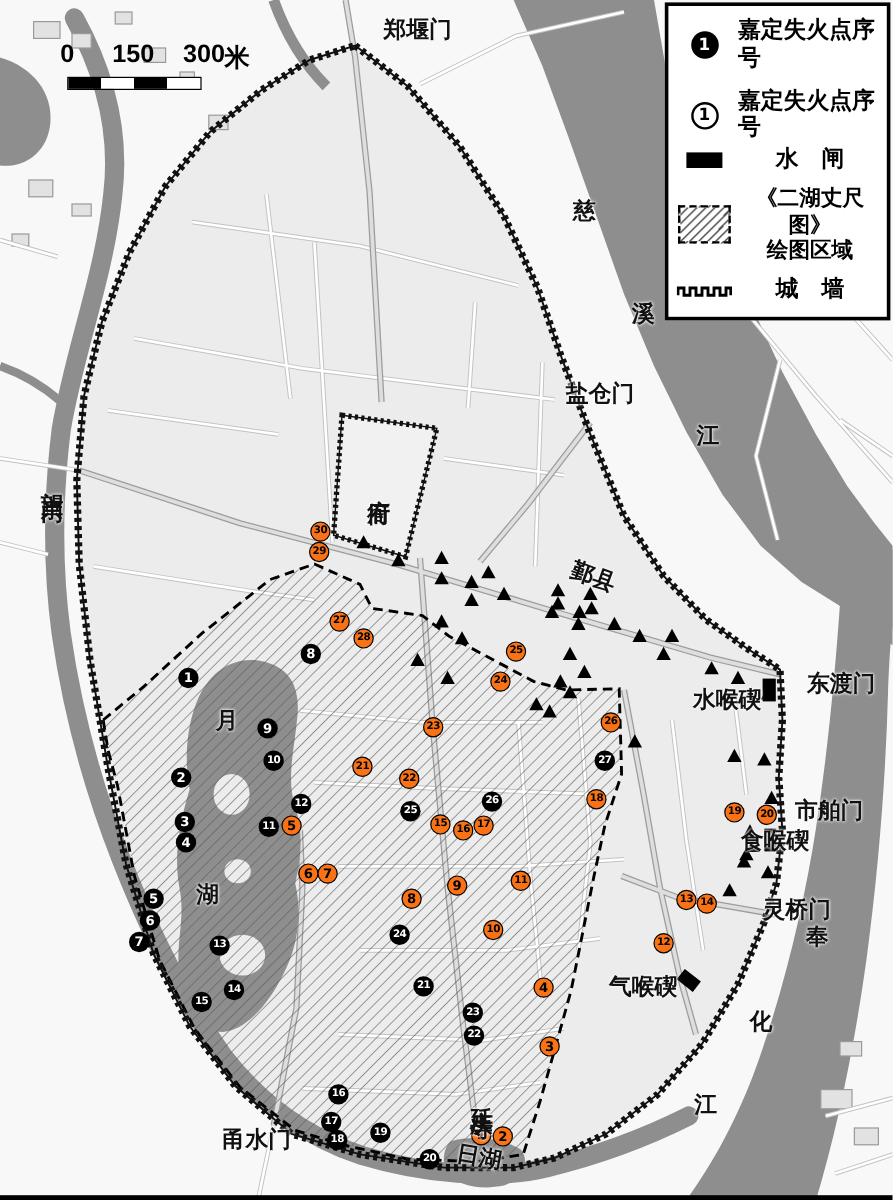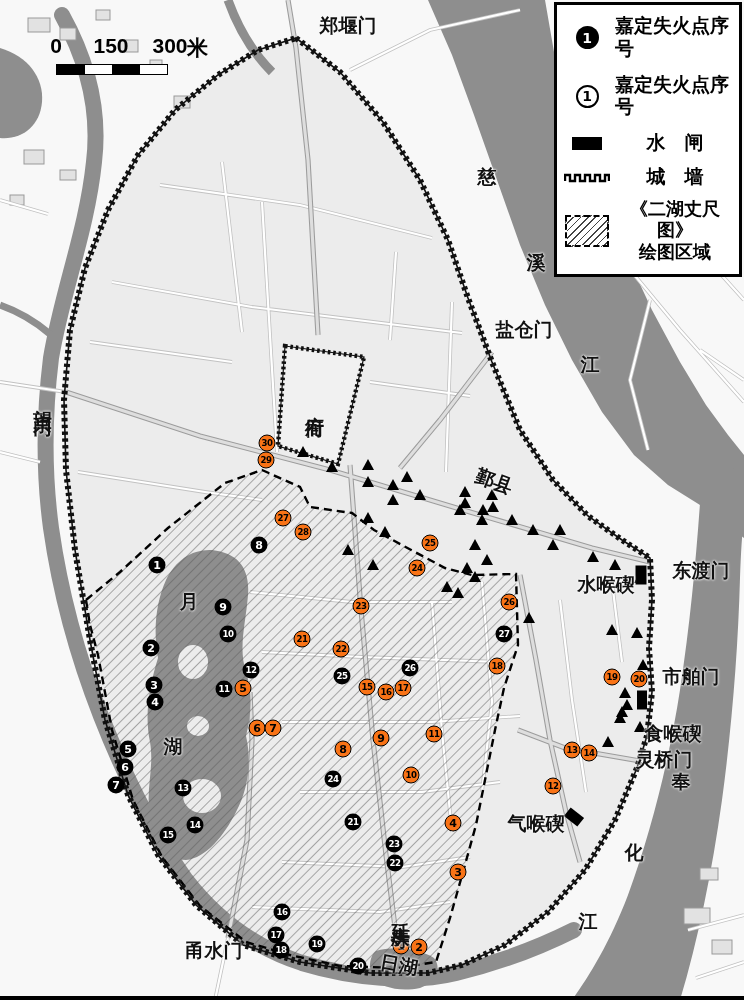--- a/index.html
+++ b/index.html
@@ -225,27 +225,27 @@
       <div class="dot open two" style="left: 266px; top: 460px;">29</div>
       <div class="dot open two" style="left: 267px; top: 443px;">30</div>
       <div class="sluice" style="left: 641px; top: 575px; width: 11px; height: 19px; transform: translate(-50%, -50%) rotate(0deg);"></div>
       <div class="sluice" style="left: 642px; top: 700px; width: 10px; height: 19px; transform: translate(-50%, -50%) rotate(0deg);"></div>
       <div class="sluice" style="left: 574px; top: 817px; width: 17px; height: 11px; transform: translate(-50%, -50%) rotate(38deg);"></div>
       <div class="maplabel" style="left: 348px; top: 26px;">郑堰门</div>
       <div class="maplabel vert" style="left: 42px; top: 399px;">望京门</div>
       <div class="maplabel" style="left: 487px; top: 177px;">慈</div>
       <div class="maplabel" style="left: 536px; top: 263px;">溪</div>
       <div class="maplabel" style="left: 590px; top: 365px;">江</div>
-      <div class="maplabel" style="left: 524px; top: 330px; text-align: center;">盐仓门</div>
+      <div class="maplabel" style="left: 500px; top: 330px; text-align: center;">盐仓门</div>
       <div class="maplabel vert" style="left: 314px; top: 404px;">府衙</div>
       <div class="maplabel" style="left: 494px; top: 482px; transform: translate(-50%, -50%) rotate(20deg);">鄞县</div>
       <div class="maplabel" style="left: 701px; top: 571px;">东渡门</div>
       <div class="maplabel" style="left: 606px; top: 585px;">水喉碶</div>
       <div class="maplabel" style="left: 691px; top: 677px;">市舶门</div>
-      <div class="maplabel" style="left: 673px; top: 702px; margin-top: 32px;">食喉碶</div>
+      <div class="maplabel" style="left: 646px; top: 702px;">食喉碶</div>
       <div class="maplabel" style="left: 664px; top: 760px;">灵桥门</div>
       <div class="maplabel" style="left: 681px; top: 782px;">奉</div>
       <div class="maplabel" style="left: 634px; top: 853px;">化</div>
       <div class="maplabel" style="left: 588px; top: 922px;">江</div>
       <div class="maplabel" style="left: 536px; top: 824px;">气喉碶</div>
       <div class="maplabel" style="left: 189px; top: 602px;">月</div>
       <div class="maplabel" style="left: 173px; top: 747px;">湖</div>
       <div class="maplabel vert" style="left: 400px; top: 912px;">延庆寺</div>
       <div class="maplabel" style="left: 399px; top: 966px; transform: translate(-50%, -50%) rotate(10deg);">日湖</div>
       <div class="maplabel" style="left: 214px; top: 951px;">甬水门</div>
@@ -265,39 +265,39 @@
           <span class="sym-circle filled">1</span>
         </span>
       <span class="lg-label">嘉定失火点序号</span>
     </div>
     <div class="lg-row" style="margin-top:13px">
       <span class="lg-sym">
           <span class="sym-circle open">1</span>
         </span>
       <span class="lg-label">嘉定失火点序号</span>
     </div>
-    <div class="lg-row" style="margin-top:13px">
+    <div class="lg-row" style="margin-top:3px">
       <span class="lg-sym">
           <span class="sym-bar"></span>
         </span>
       <span class="lg-label lg-center">水　闸</span>
-    </div>
-    <div class="lg-row" style="margin-top:11px">
-      <span class="lg-sym">
-        <svg width="46" height="11" viewBox="0 0 46 11">
-            <path d="M1,9 L1,3 L6,3 L6,9 L11,9 L11,3 L16,3 L16,9 L21,9 L21,3 L26,3 L26,9 L31,9 L31,3 L36,3 L36,9 L41,9 L41,3 L45,3 L45,9" fill="none" stroke="#000" stroke-width="2.4"></path>
-          </svg>
-      </span>
-      <span class="lg-label lg-center">城　墙</span>
     </div>
     <div class="lg-row" style="margin-top:10px">
       <span class="lg-sym">
           <span class="sym-area"></span>
         </span>
       <span class="lg-label lg-center" style="font-size:18px">
         <span>《二湖丈尺图》</span>
         <span class="lg-line2">绘图区域</span>
       </span>
     </div>
+    <div class="lg-row" style="margin-top:11px">
+      <span class="lg-sym">
+        <svg width="46" height="11" viewBox="0 0 46 11">
+            <path d="M1,9 L1,3 L6,3 L6,9 L11,9 L11,3 L16,3 L16,9 L21,9 L21,3 L26,3 L26,9 L31,9 L31,3 L36,3 L36,9 L41,9 L41,3 L45,3 L45,9" fill="none" stroke="#000" stroke-width="2.4"></path>
+          </svg>
+      </span>
+      <span class="lg-label lg-center">城　墙</span>
+    </div>
   </div>
 
   <div id="frame-bottom"></div>
 </div>
 
 </body></html>

